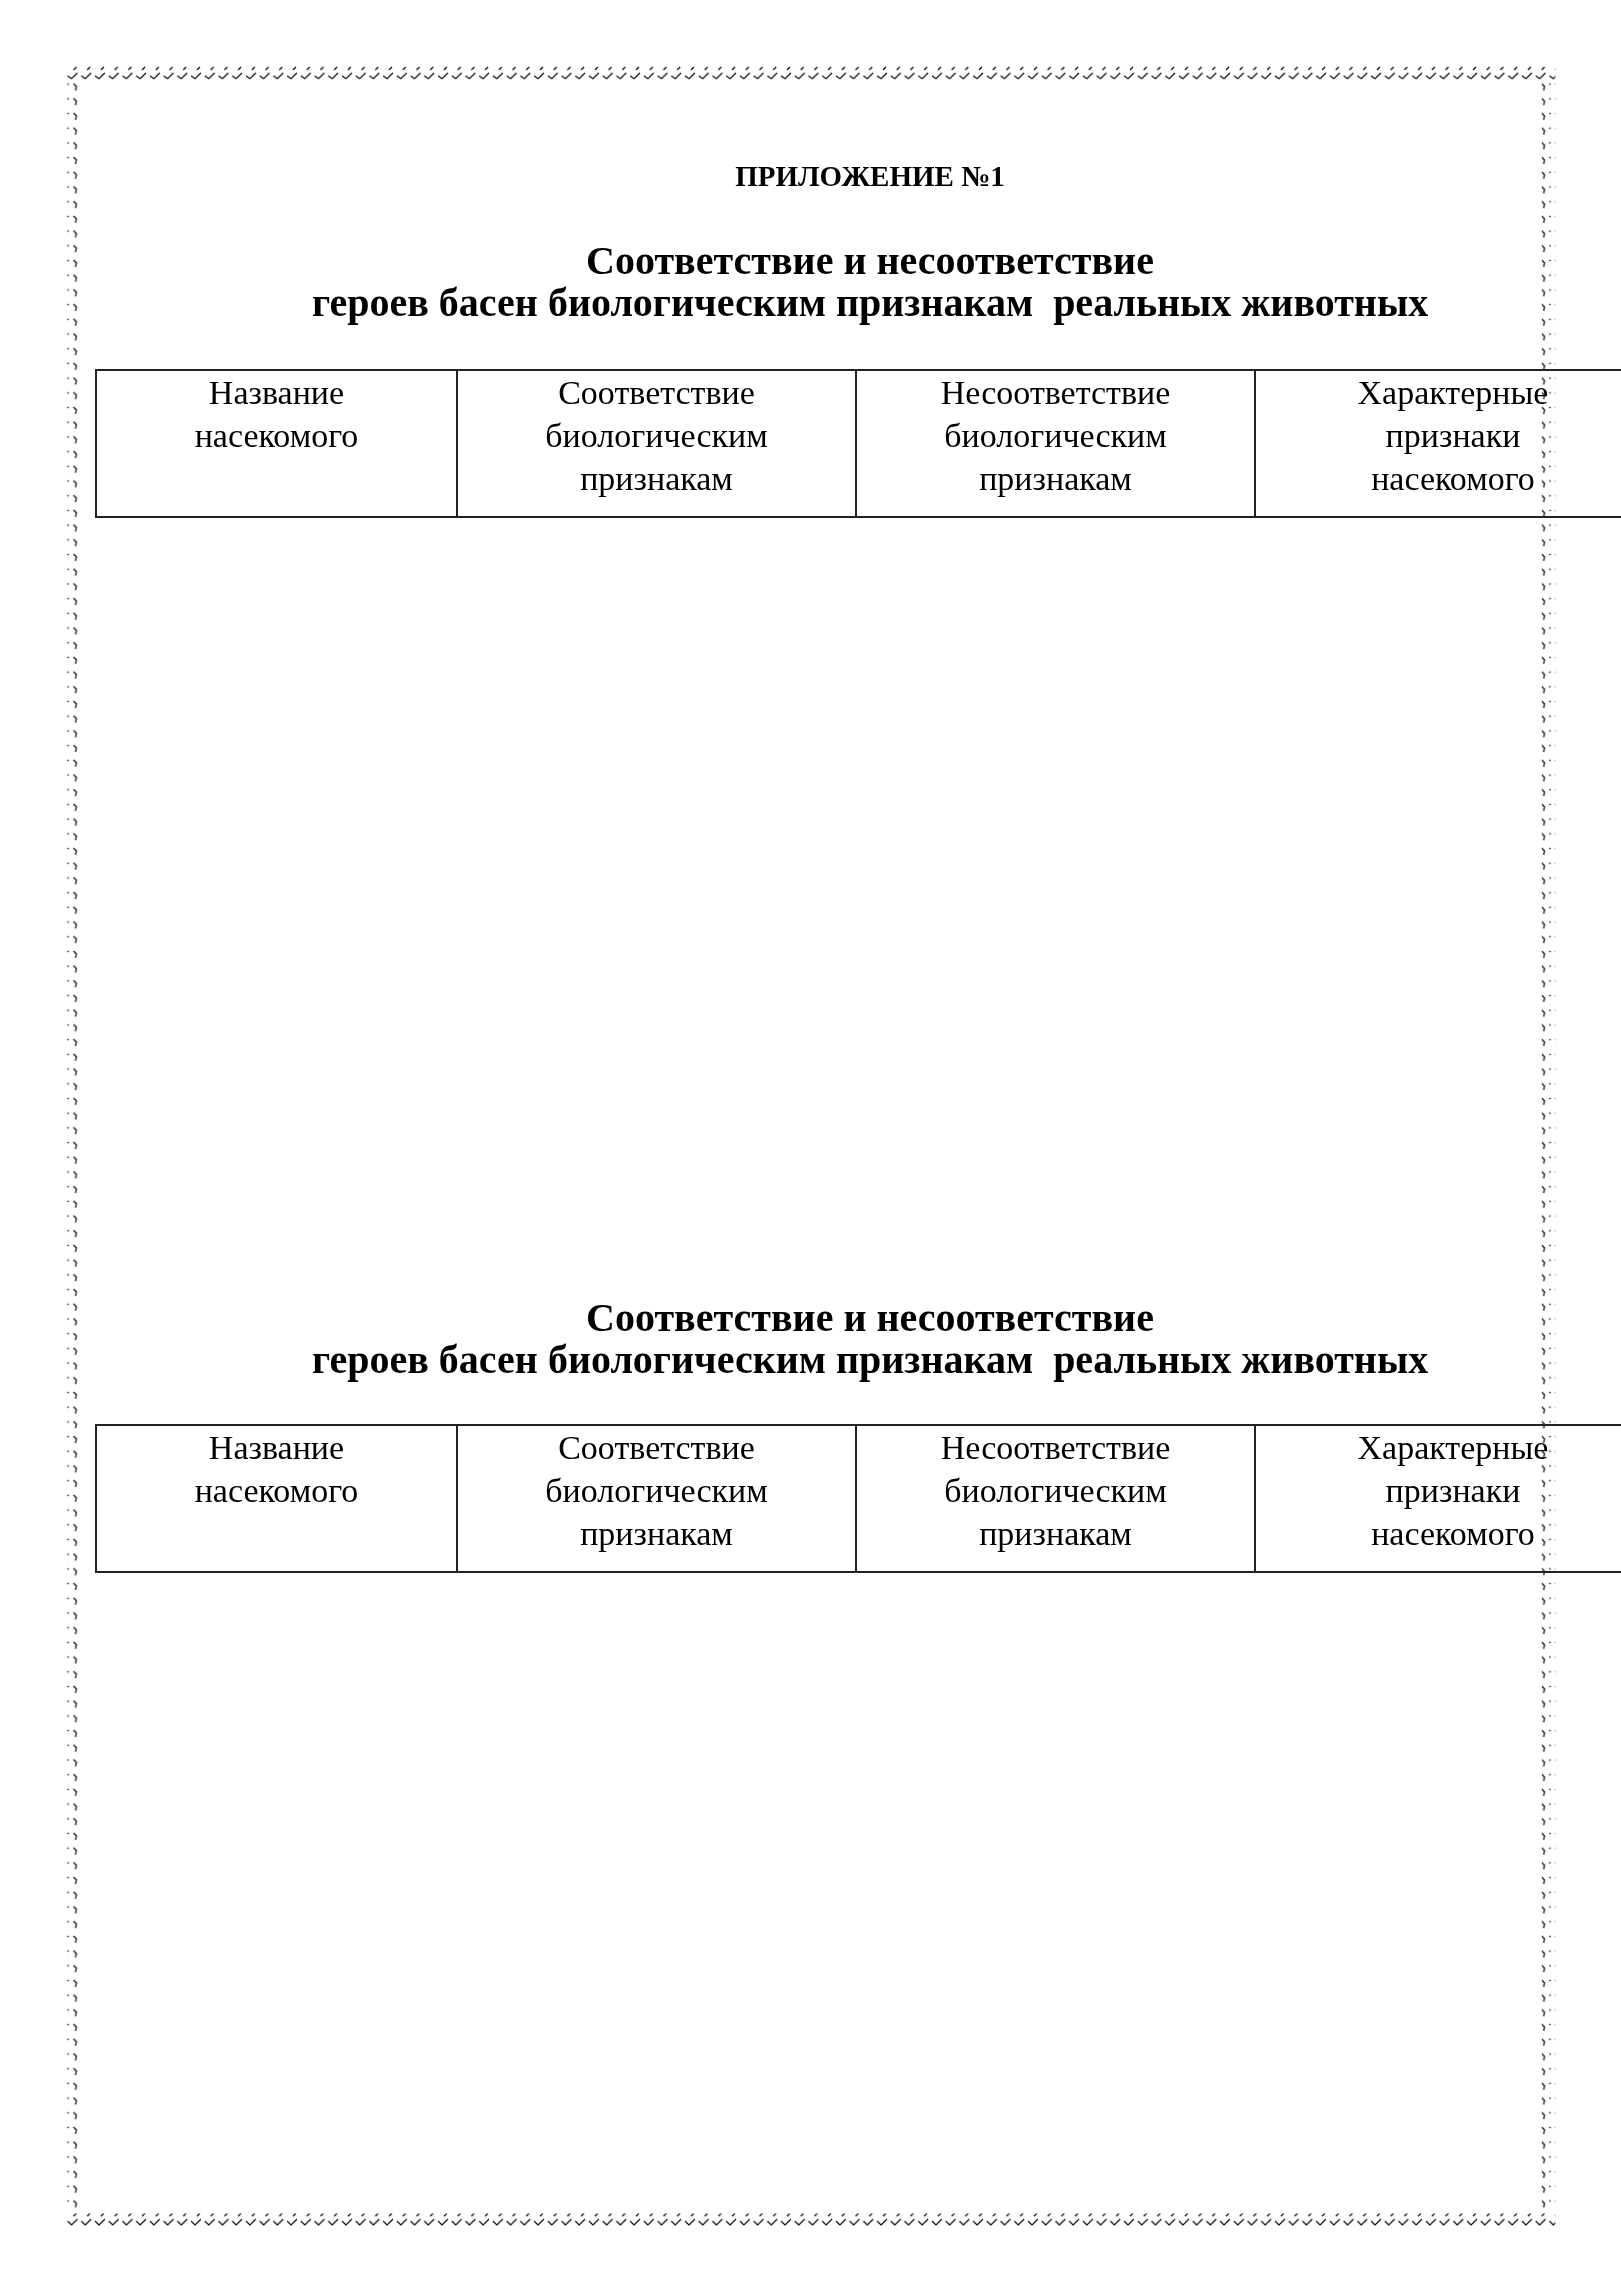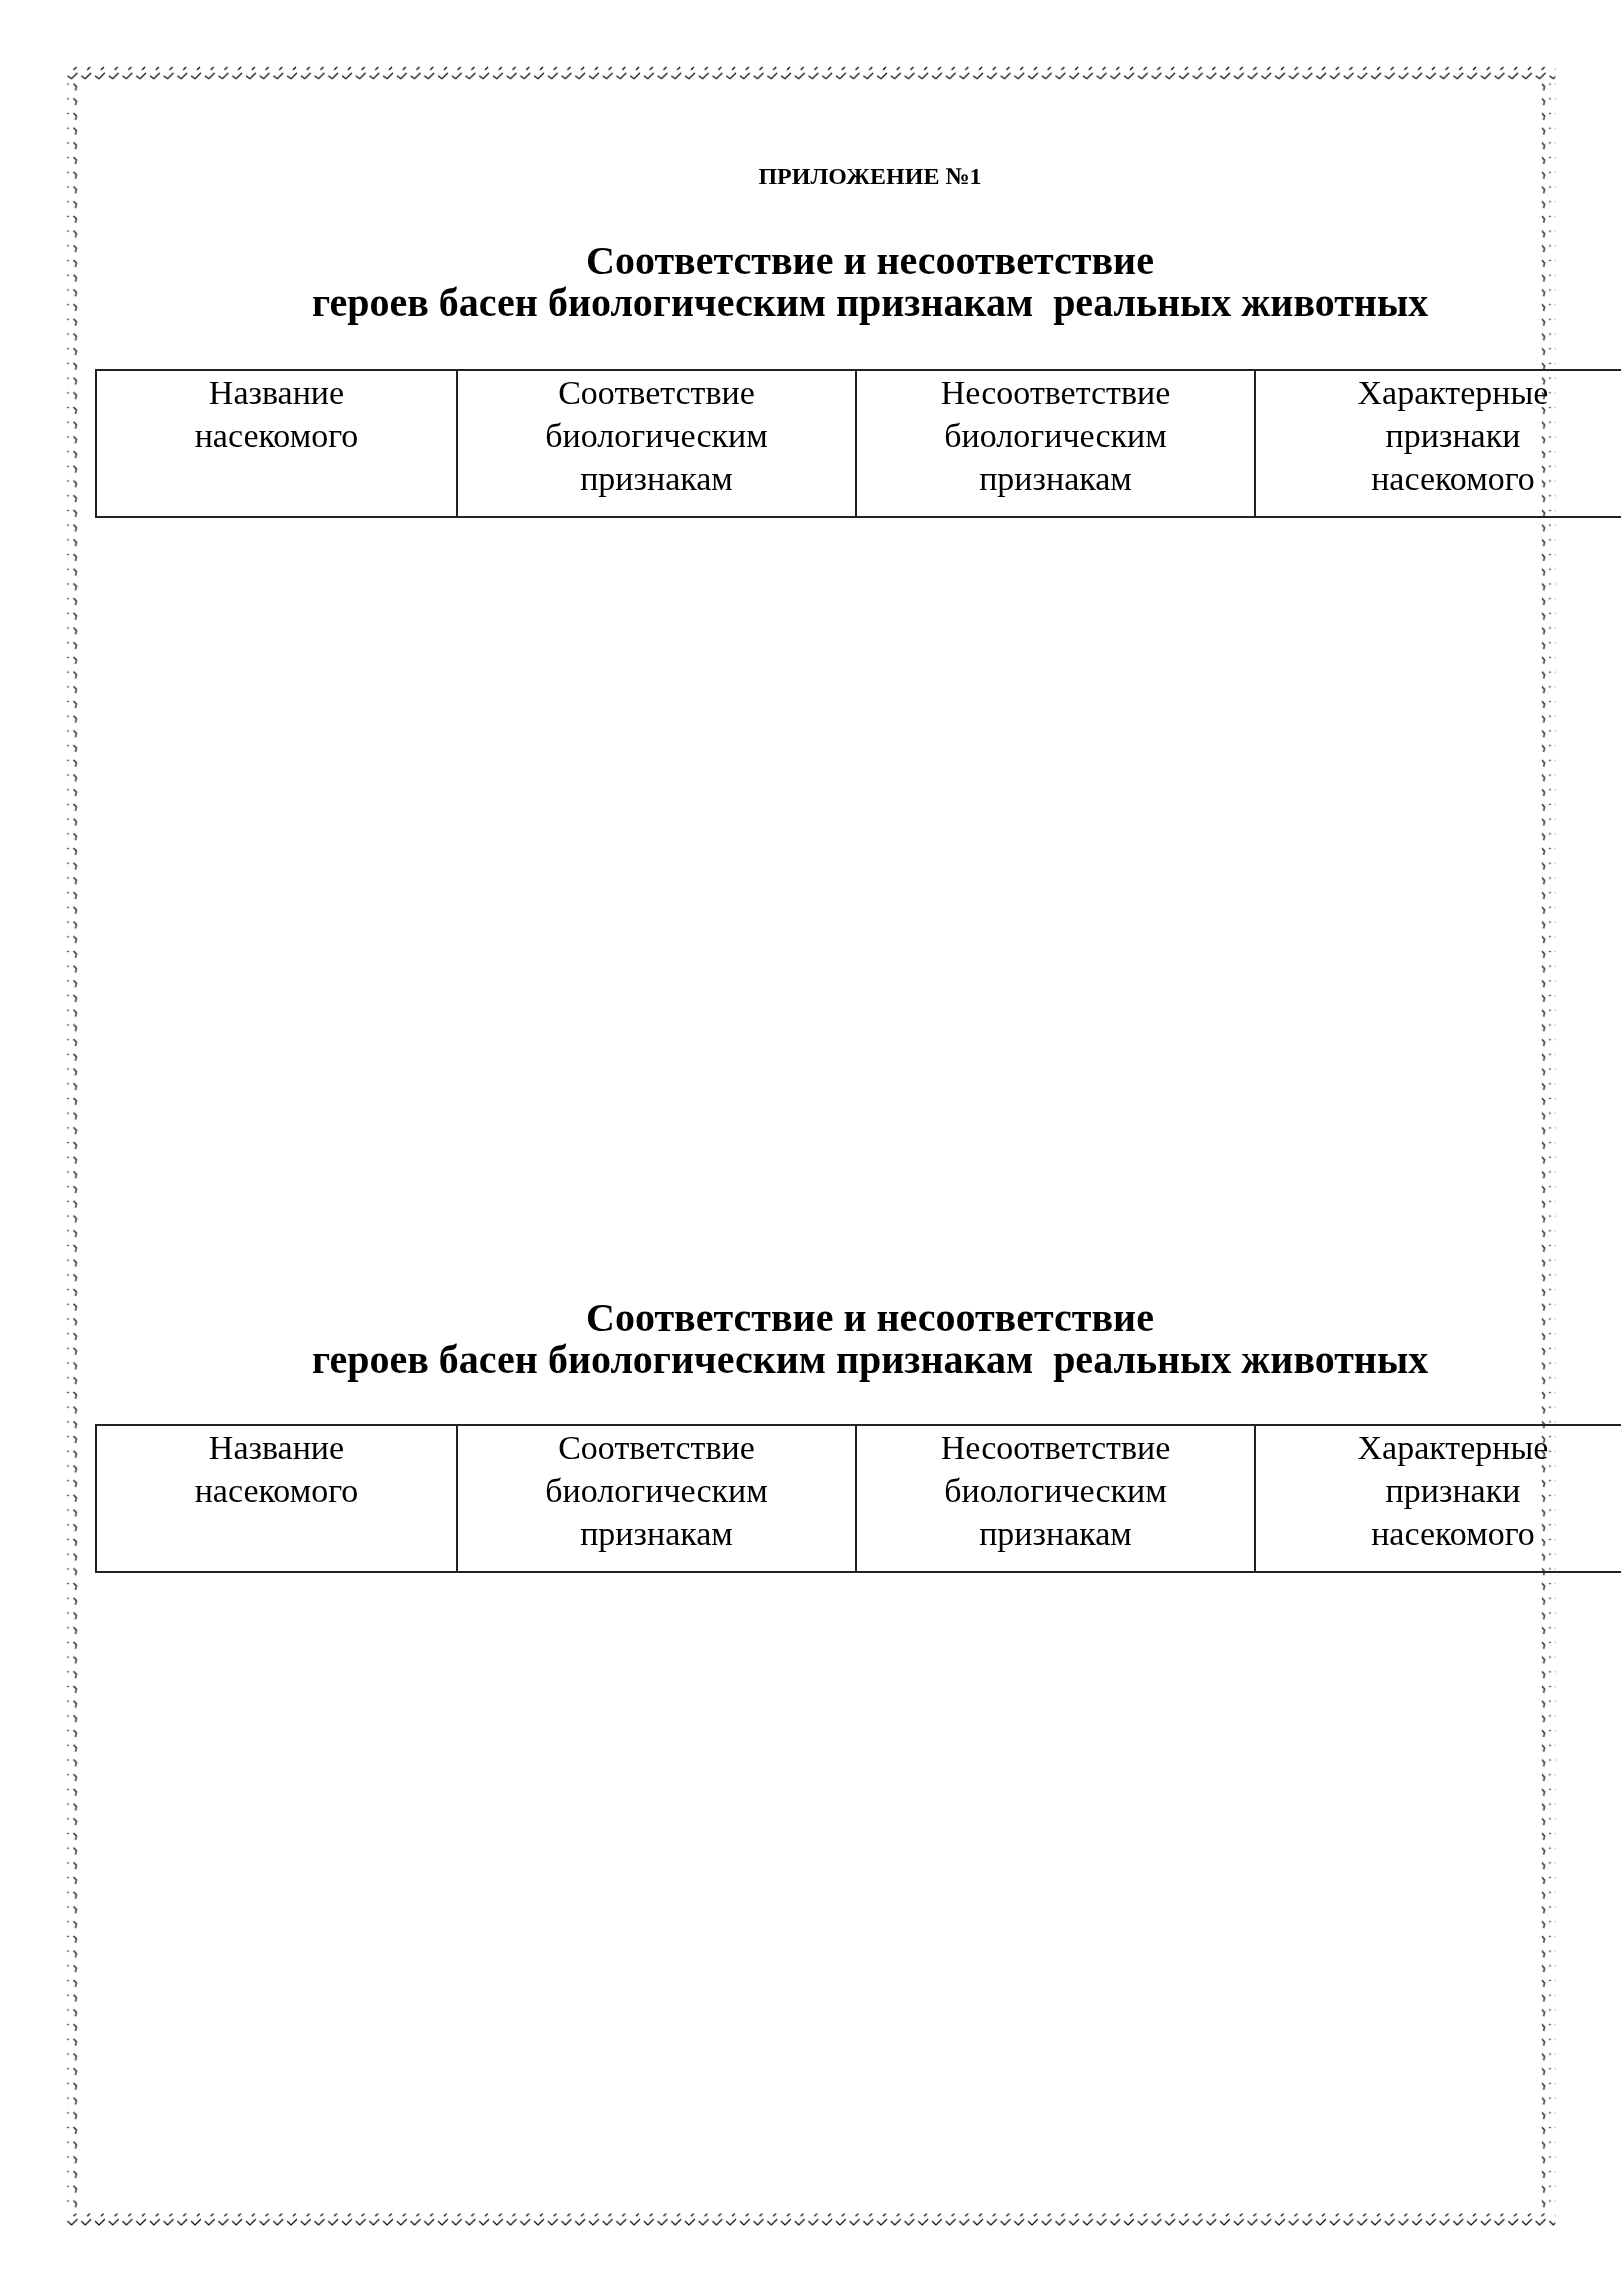--- a/index.html
+++ b/index.html
@@ -1,19 +1,19 @@
 <!DOCTYPE html>
 <html><head>
 <meta charset="utf-8">
 <style>
   html, body { margin: 0; padding: 0; background: #ffffff; }
   body { width: 1621px; height: 2293px; position: relative; overflow: hidden; font-family: "Liberation Serif", "DejaVu Serif", serif; color: #000; }
   .frame { position: absolute; left: 0; top: 0; width: 1621px; height: 2293px; pointer-events: none; }
   .heading { position: absolute; left: 118px; width: 1504px; text-align: center; font-weight: bold; white-space: nowrap; }
-  .title { top: 157px; font-size: 24px; line-height: 39px; }
+  .title { top: 157px; font-size: 29px; line-height: 39px; }
   .sub { font-size: 40px; line-height: 42px; }
   .sub1 { top: 240px; }
   .sub2 { top: 1297px; }
   .tbl { position: absolute; left: 95px; width: 1426px; border-collapse: collapse; table-layout: fixed; }
   .tbl td, .tbl th { border: 2px solid #222; padding: 15px; vertical-align: top; text-align: center; font-weight: normal; font-size: 34px; line-height: 43px; }
   .tbl th { height: 130px; padding-top: 0px; }
   .tbl .c1 { width: 329px; }
   .tbl .c2 { width: 367px; border-radius: 24px; }
   .tbl .c3 { width: 367px; text-align: center; }
   .tbl .c4 { width: 364px; margin-left: 16px; }

